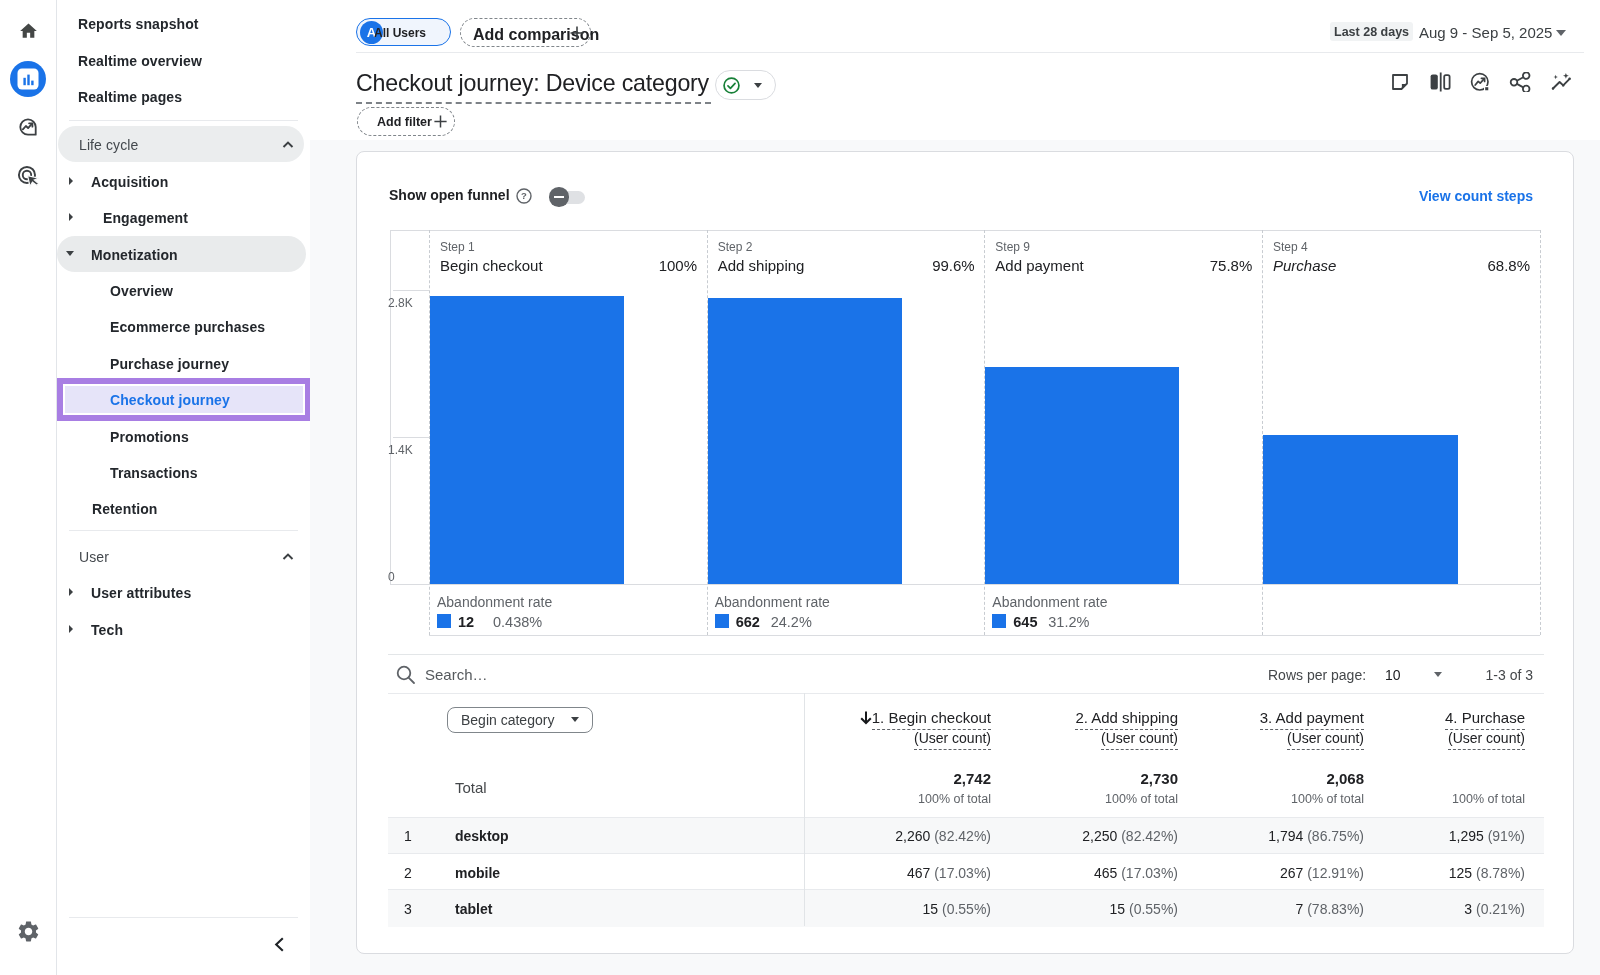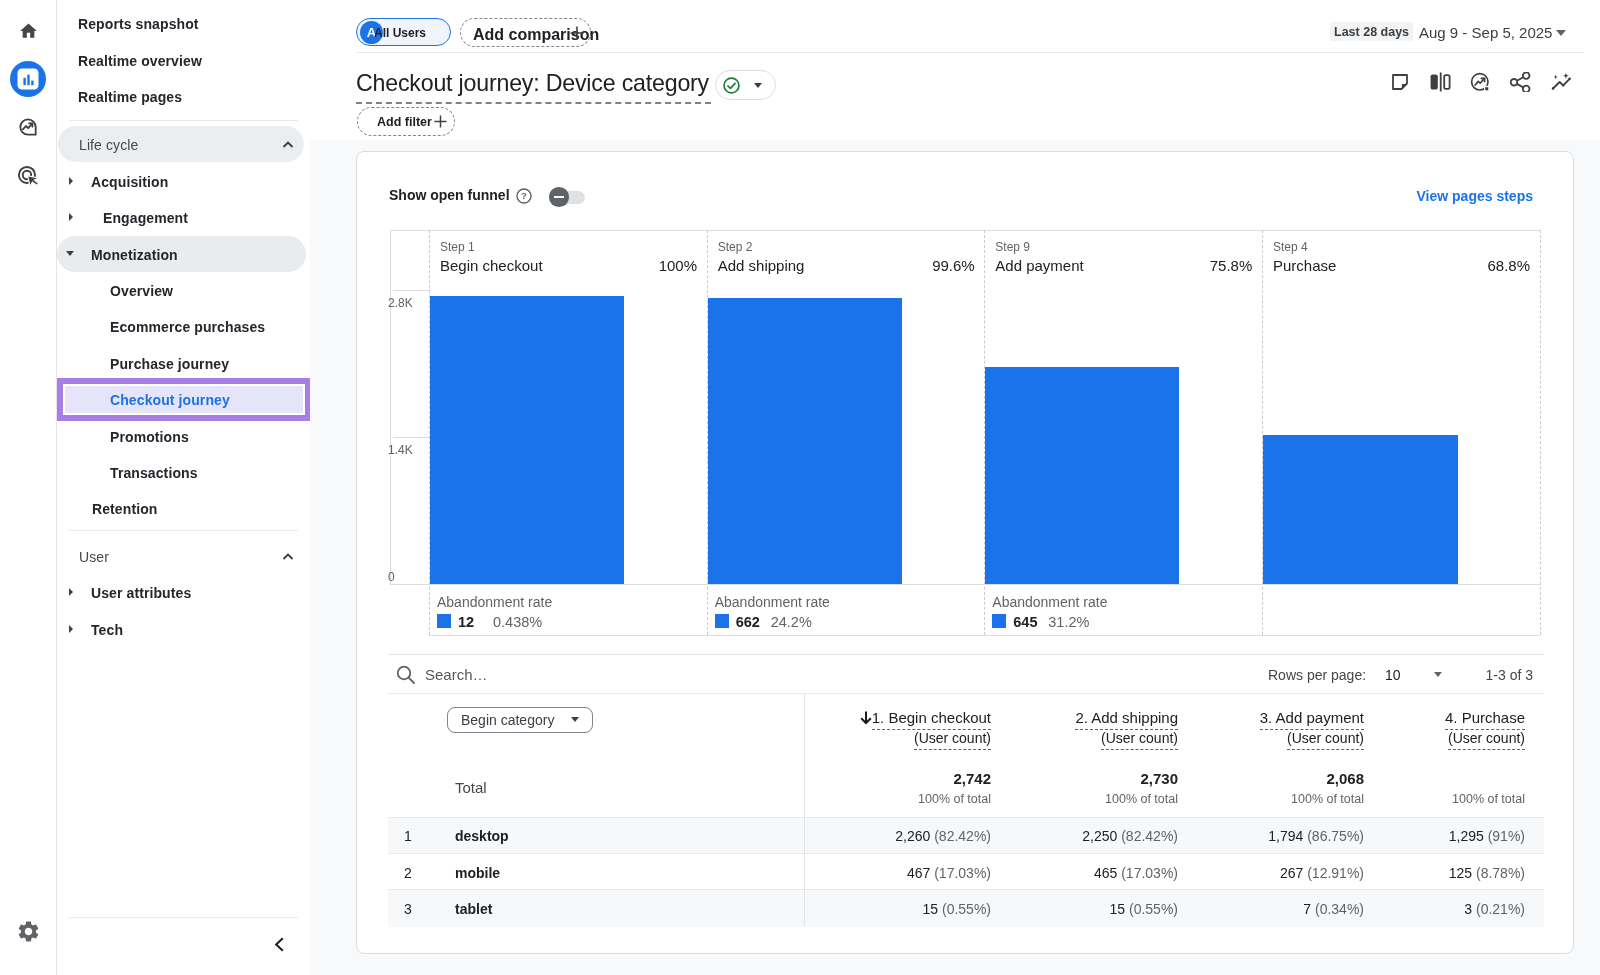--- a/index.html
+++ b/index.html
@@ -172,21 +172,21 @@
 <div class="abs" style="left:356px;top:151px;width:1218px;height:803px;background:#fff;border:1px solid #dadce0;border-radius:8px;"></div>
 
 <div class="abs" style="left:389px;top:186.5px;font-size:14px;font-weight:bold;color:#202124;">Show open funnel</div>
 <svg class="abs" style="left:516px;top:188px;" width="16" height="16" viewBox="0 0 16 16" fill="none">
     <circle cx="8" cy="8" r="7" stroke="#5f6368" stroke-width="1.4"></circle>
     <text x="8" y="11.4" font-size="9.5" font-weight="bold" fill="#5f6368" text-anchor="middle" font-family="Liberation Sans">?</text>
   </svg>
 <div class="abs" style="left:553px;top:190.5px;width:32px;height:13px;border-radius:7px;background:#dfe1e4;"></div>
 <div class="abs" style="left:549px;top:187px;width:19.5px;height:19.5px;border-radius:50%;background:#5f6368;"></div>
 <div class="abs" style="left:553.5px;top:195.8px;width:10.5px;height:2px;background:#fff;"></div>
-<div class="abs" style="left:1413px;top:188px;width:120px;text-align:right;font-size:14px;font-weight:bold;color:#1a73e8;">View pages steps</div>
+<div class="abs" style="left:1413px;top:188px;width:120px;text-align:right;font-size:14px;font-weight:bold;color:#1a73e8;">View count steps</div>
 
 <div class="abs" style="left:390px;top:229.5px;width:1150px;height:1px;background:#dadce0;"></div>
 <div class="abs" style="left:390px;top:229.5px;width:1px;height:355px;background:#dadce0;"></div>
 <div class="dashv" style="left:429px;top:230px;height:405px;"></div>
 <div class="dashv" style="left:706.7px;top:230px;height:405px;"></div>
 <div class="dashv" style="left:984.3px;top:230px;height:405px;"></div>
 <div class="dashv" style="left:1262px;top:230px;height:405px;"></div>
 <div class="dashv" style="left:1539.5px;top:230px;height:405px;"></div>
 <div class="abs" style="left:393px;top:290px;width:36px;height:1px;background:#dadce0;"></div>
 <div class="abs" style="left:393px;top:437px;width:36px;height:1px;background:#dadce0;"></div>
@@ -203,21 +203,21 @@
 <div class="steplbl" style="left:440px;top:240px;">Step 1</div>
 <div class="stepname" style="left:440px;top:256.5px;">Begin checkout</div>
 <div class="steppct" style="left:597px;top:257px;width:100px;">100%</div>
 <div class="steplbl" style="left:717.7px;top:240px;">Step 2</div>
 <div class="stepname" style="left:717.7px;top:256.5px;">Add shipping</div>
 <div class="steppct" style="left:874.7px;top:257px;width:100px;">99.6%</div>
 <div class="steplbl" style="left:995.3px;top:240px;">Step 9</div>
 <div class="stepname" style="left:995.3px;top:256.5px;">Add payment</div>
 <div class="steppct" style="left:1152.3px;top:257px;width:100px;">75.8%</div>
 <div class="steplbl" style="left:1273px;top:240px;">Step 4</div>
-<div class="stepname" style="left:1273px;top:256.5px;">Purchase</div>
+<div class="stepname" style="left:1273px;top:256.5px;font-style:italic;">Purchase</div>
 <div class="steppct" style="left:1430px;top:257px;width:100px;">68.8%</div>
 
 <div class="abrate" style="left:437px;top:594px;">Abandonment rate</div>
 <div class="abs" style="left:437px;top:614px;width:14px;height:14px;background:#1a73e8;"></div>
 <div class="abs" style="left:458px;top:614px;font-size:14.5px;font-weight:bold;color:#202124;">12</div>
 <div class="abs" style="left:493px;top:614px;font-size:14.5px;color:#5f6368;">0.438%</div>
 <div class="abrate" style="left:714.7px;top:594px;">Abandonment rate</div>
 <div class="abs" style="left:714.7px;top:614px;width:14px;height:14px;background:#1a73e8;"></div>
 <div class="abs" style="left:735.7px;top:614px;font-size:14.5px;font-weight:bold;color:#202124;">662</div>
 <div class="abs" style="left:770.7px;top:614px;font-size:14.5px;color:#5f6368;">24.2%</div>
@@ -287,14 +287,14 @@
 <div class="abs" style="left:455px;top:865px;font-size:14px;font-weight:bold;color:#202124;">mobile</div>
 <div class="cell-r" style="left:791px;top:865px;width:200px;">467 <span class="gray">(17.03%)</span></div>
 <div class="cell-r" style="left:978px;top:865px;width:200px;">465 <span class="gray">(17.03%)</span></div>
 <div class="cell-r" style="left:1164px;top:865px;width:200px;">267 <span class="gray">(12.91%)</span></div>
 <div class="cell-r" style="left:1325px;top:865px;width:200px;">125 <span class="gray">(8.78%)</span></div>
 
 <div class="abs" style="left:404px;top:901px;font-size:14px;color:#202124;">3</div>
 <div class="abs" style="left:455px;top:901px;font-size:14px;font-weight:bold;color:#202124;">tablet</div>
 <div class="cell-r" style="left:791px;top:901px;width:200px;">15 <span class="gray">(0.55%)</span></div>
 <div class="cell-r" style="left:978px;top:901px;width:200px;">15 <span class="gray">(0.55%)</span></div>
-<div class="cell-r" style="left:1164px;top:901px;width:200px;">7 <span class="gray">(0.34%)</span></div>
+<div class="cell-r" style="left:1164px;top:901px;width:200px;">7 <span class="gray">(78.83%)</span></div>
 <div class="cell-r" style="left:1325px;top:901px;width:200px;">3 <span class="gray">(0.21%)</span></div>
 
 </body></html>

